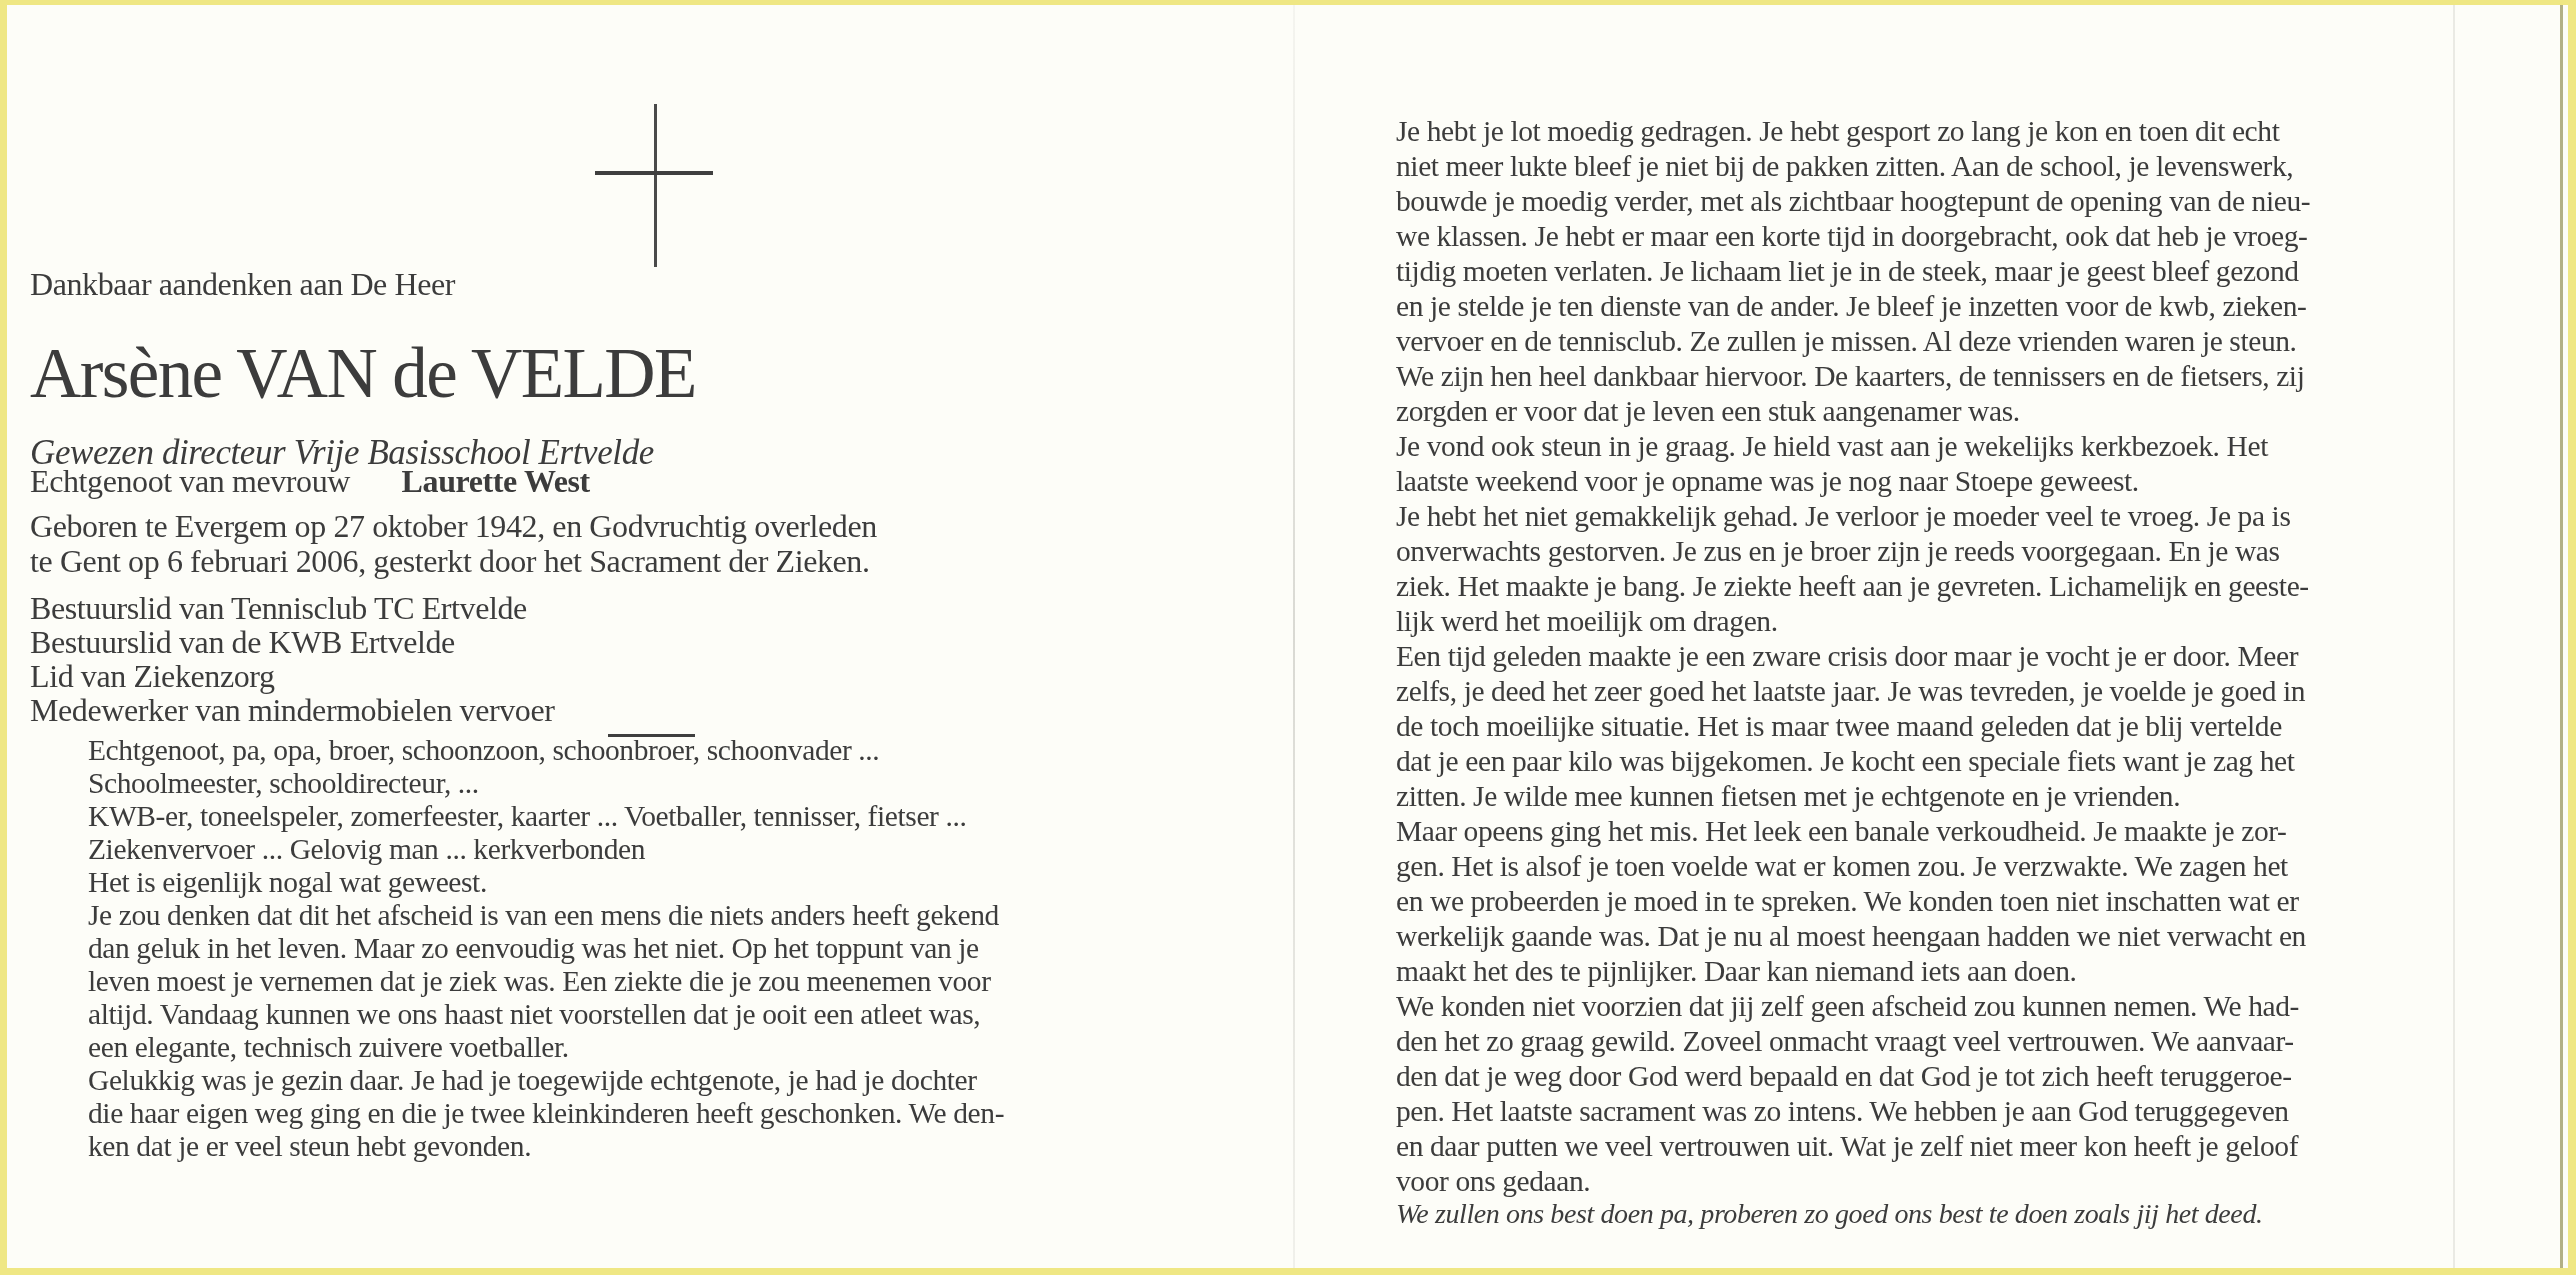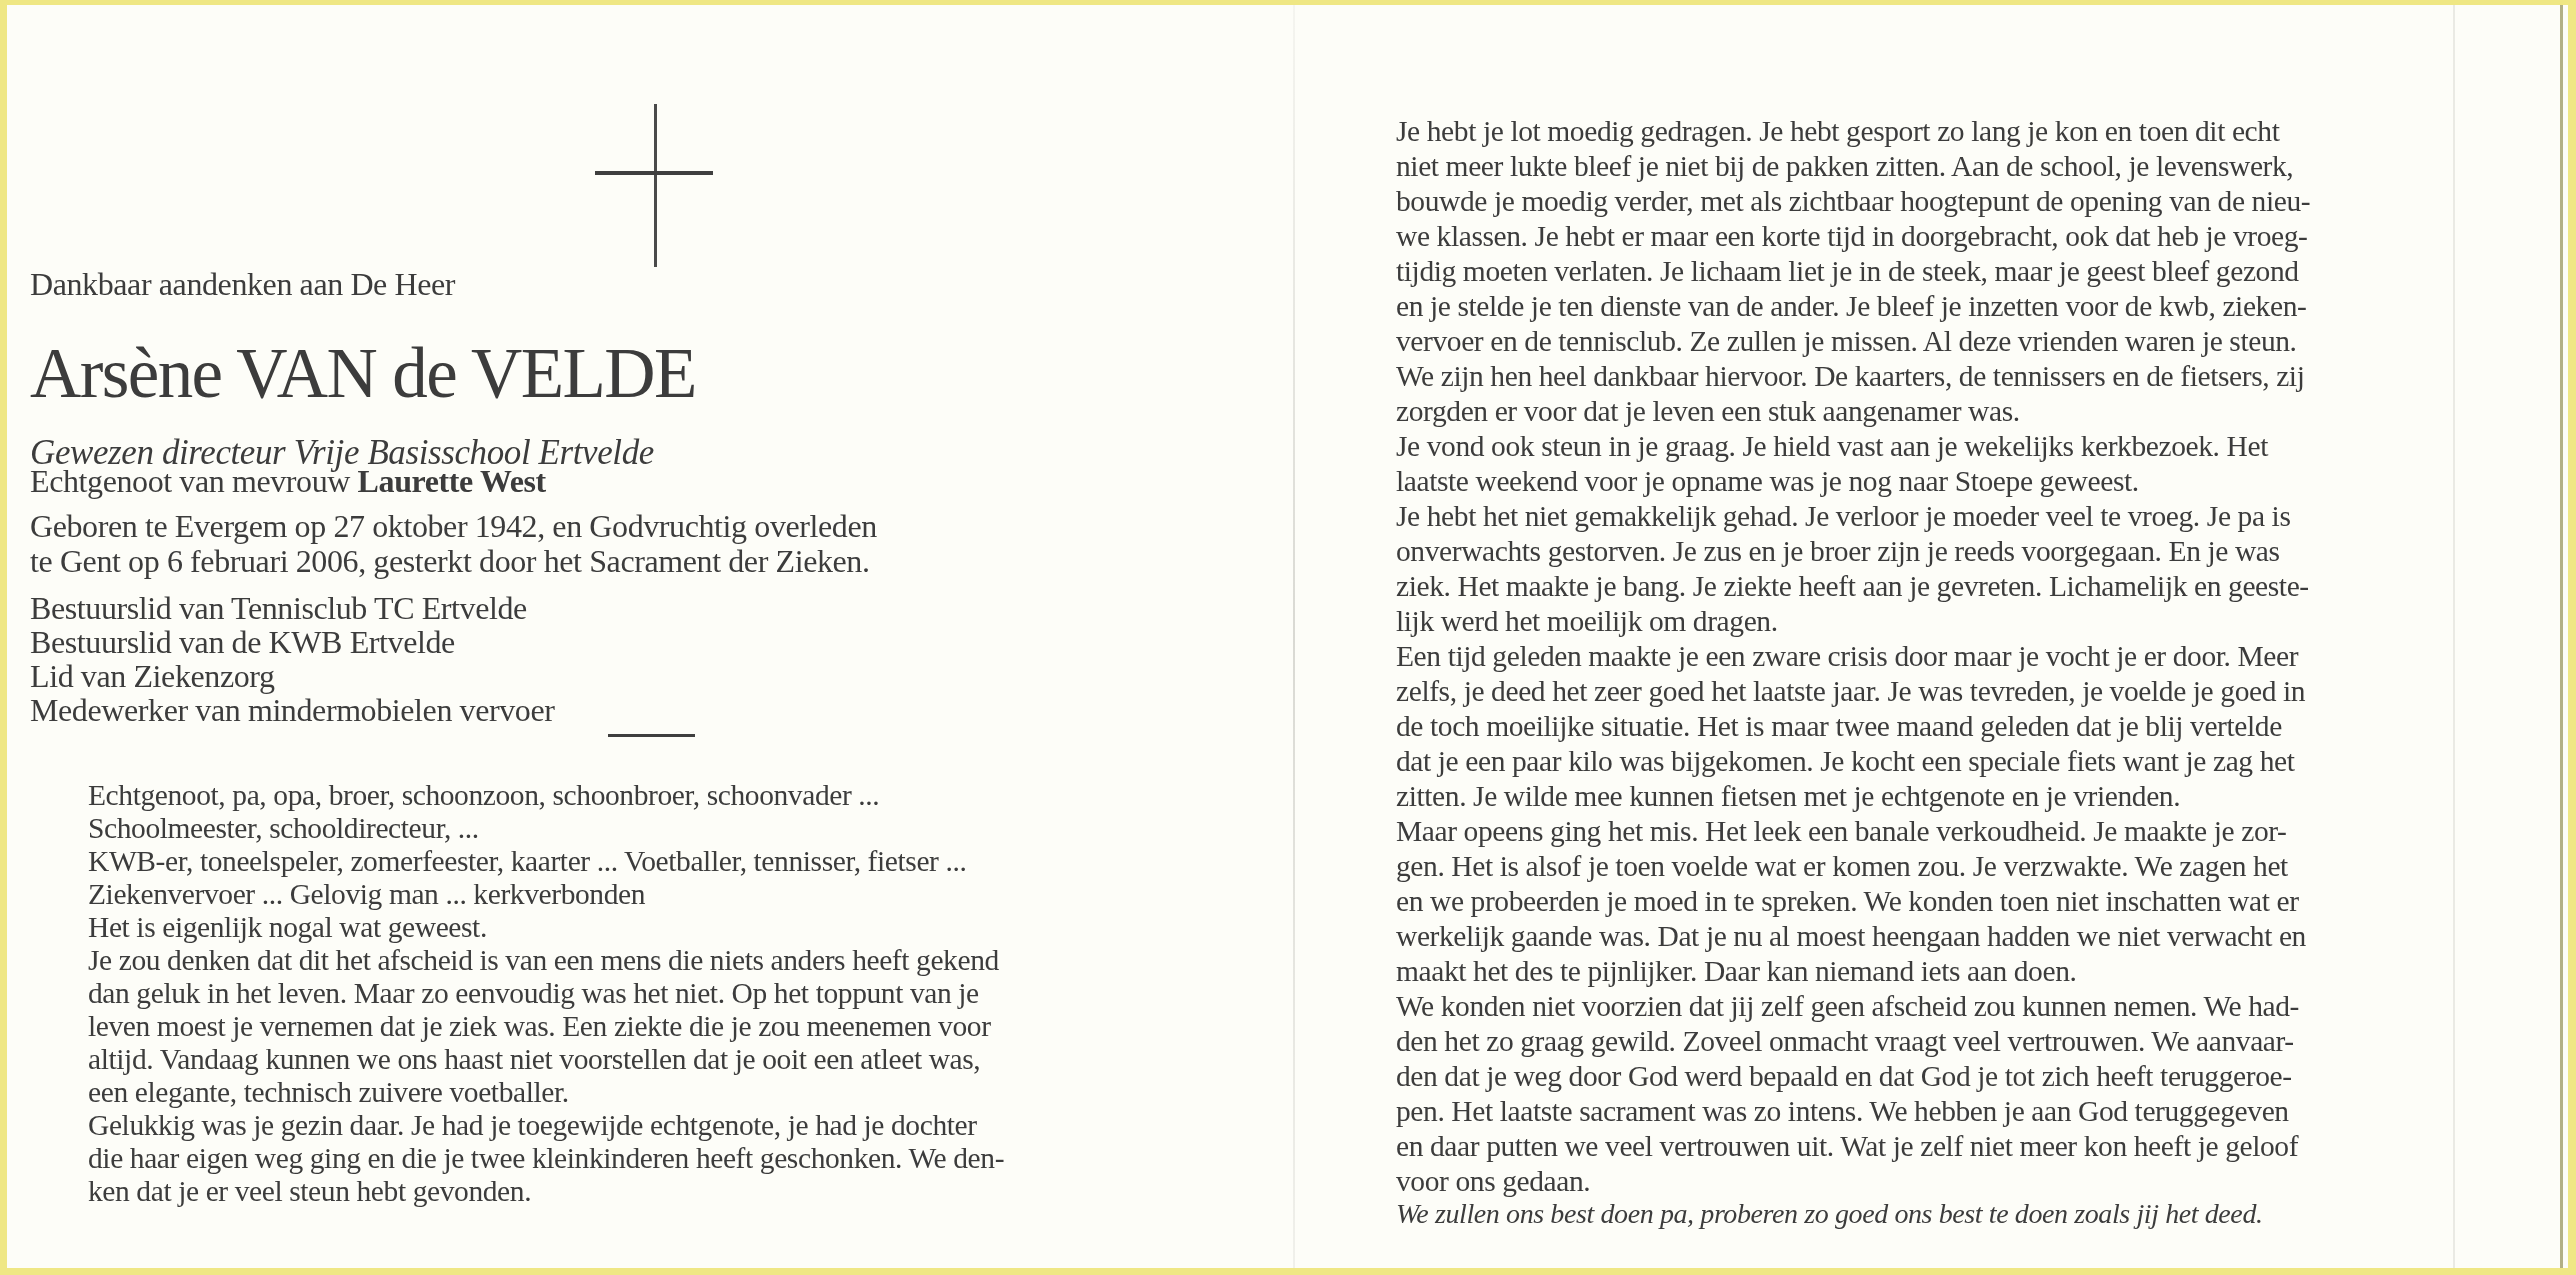--- a/index.html
+++ b/index.html
@@ -78,35 +78,35 @@
   .left-center {
     position: absolute;
     left: 23px;
     width: 1241px;
     letter-spacing: -0.4px;
   }
   .dedication   { top: 261px; font-size: 32px; }
   .deceased     { top: 328px; font-size: 71px; letter-spacing: -1.6px; }
   .role         { top: 405px; font-size: 35px; font-style: italic; margin-top: 23px; }
   .spouse       { top: 458px; font-size: 32px; }
-  .spouse b     { font-weight: 700; }
+  .spouse b     { font-weight: 700; margin-left: 44px; }
   .dates        { top: 504px; font-size: 32px; line-height: 35px; }
   .memberships  { top: 586px; font-size: 32px; line-height: 34px; }
   .divider {
     position: absolute;
     left: 601px;
     top: 729px;
     width: 87px;
     height: 3.1px;
     background: #3f3f3f;
   }
   .tribute {
     position: absolute;
     left: 81px;
-    top: 774px;
+    top: 729px;
     width: 1102px;
     font-size: 29.5px;
     line-height: 33px;
     letter-spacing: -0.4px;
     text-align: left;
   }
 
   
   .memorial-text {
     position: absolute;

